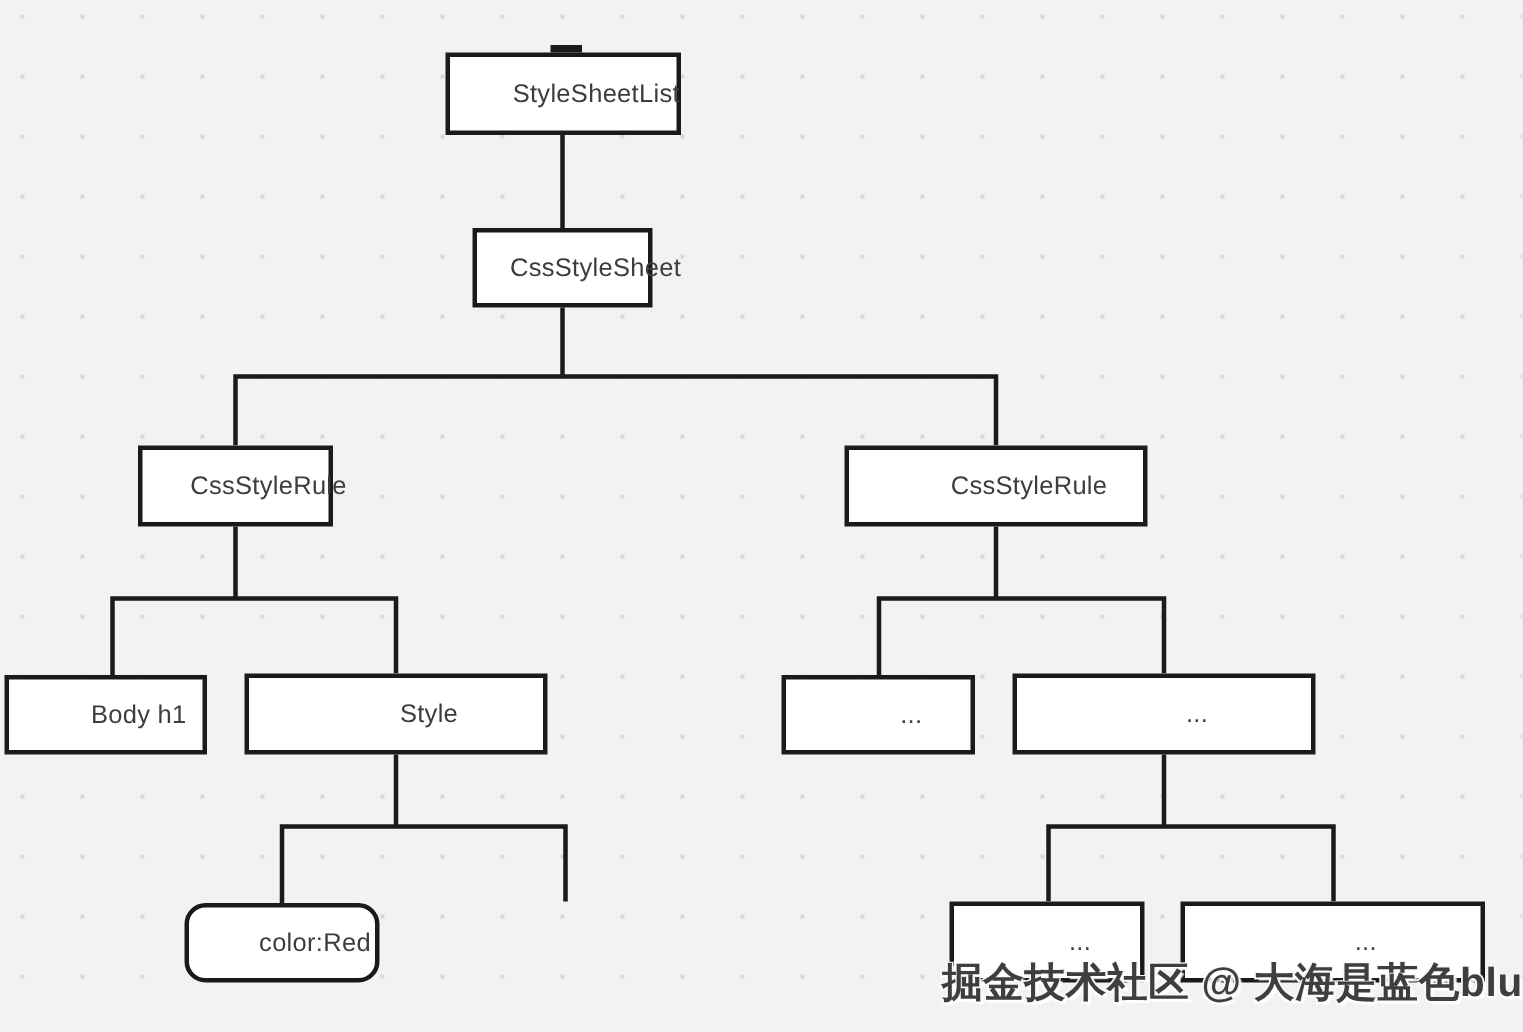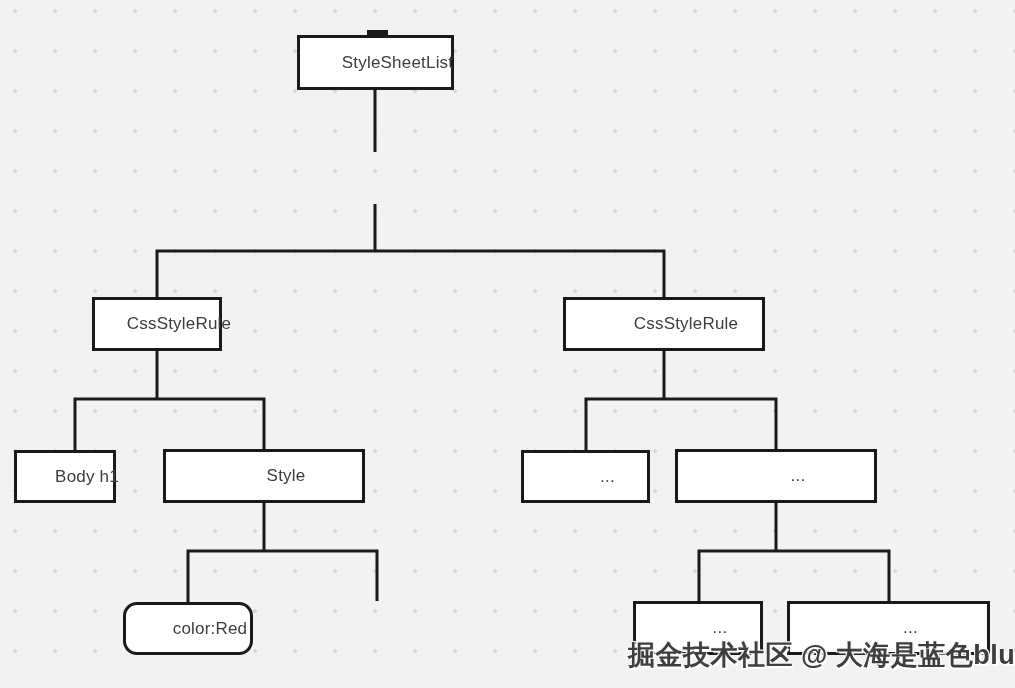--- a/index.html
+++ b/index.html
@@ -28,21 +28,21 @@
     letter-spacing: 0.2px;
     white-space: nowrap;
     padding-left: 44px;
   }
   .stub { position: absolute; left: 367px; top: 30px; width: 21px; height: 7px; background: #1a1a1a; }
 
   #n-stylesheetlist { left: 297px; top: 35px;  width: 157px; height: 55px; }
   #n-cssstylesheet  { left: 315px; top: 152px; width: 120px; height: 53px; }
   #n-rule-left      { left: 92px;  top: 297px; width: 130px; height: 54px; }
   #n-rule-right     { left: 563px; top: 297px; width: 202px; height: 54px; }
-  #n-bodyh1         { left: 14px;  top: 450px; width: 102px; height: 53px; }
+  #n-bodyh1         { left: 3px;  top: 450px; width: 135px; height: 53px; }
   #n-style          { left: 163px; top: 449px; width: 202px; height: 54px; }
   #n-colorred       { left: 123px; top: 602px; width: 130px; height: 53px; border-radius: 14px; }
   #n-fontsize       { left: 277px; top: 601px; width: 201px; height: 54px; }
   #n-dots1          { left: 521px; top: 450px; width: 129px; height: 53px; }
   #n-dots2          { left: 675px; top: 449px; width: 202px; height: 54px; }
   #n-dots3          { left: 633px; top: 601px; width: 130px; height: 54px; }
   #n-dots4          { left: 787px; top: 601px; width: 203px; height: 54px; }
 
   .watermark {
     position: absolute;
@@ -82,20 +82,21 @@
     <path d="M586 450 L586 399 L776 399 L776 449"></path>
 
     <path d="M776 502 L776 551"></path>
     <path d="M699 601 L699 551 L889 551 L889 601"></path>
   </svg>
 
   <div class="stub"></div>
 
   <div class="node" id="n-stylesheetlist">StyleSheetList</div>
 
+  <div class="node" id="n-cssstylesheet">CssStyleSheet</div>
 
   <div class="node" id="n-rule-left">CssStyleRule</div>
 
   <div class="node" id="n-rule-right">CssStyleRule</div>
 
   <div class="node" id="n-bodyh1">Body h1</div>
 
   <div class="node" id="n-style">Style</div>
 
   <div class="node" id="n-colorred">color:Red</div>

